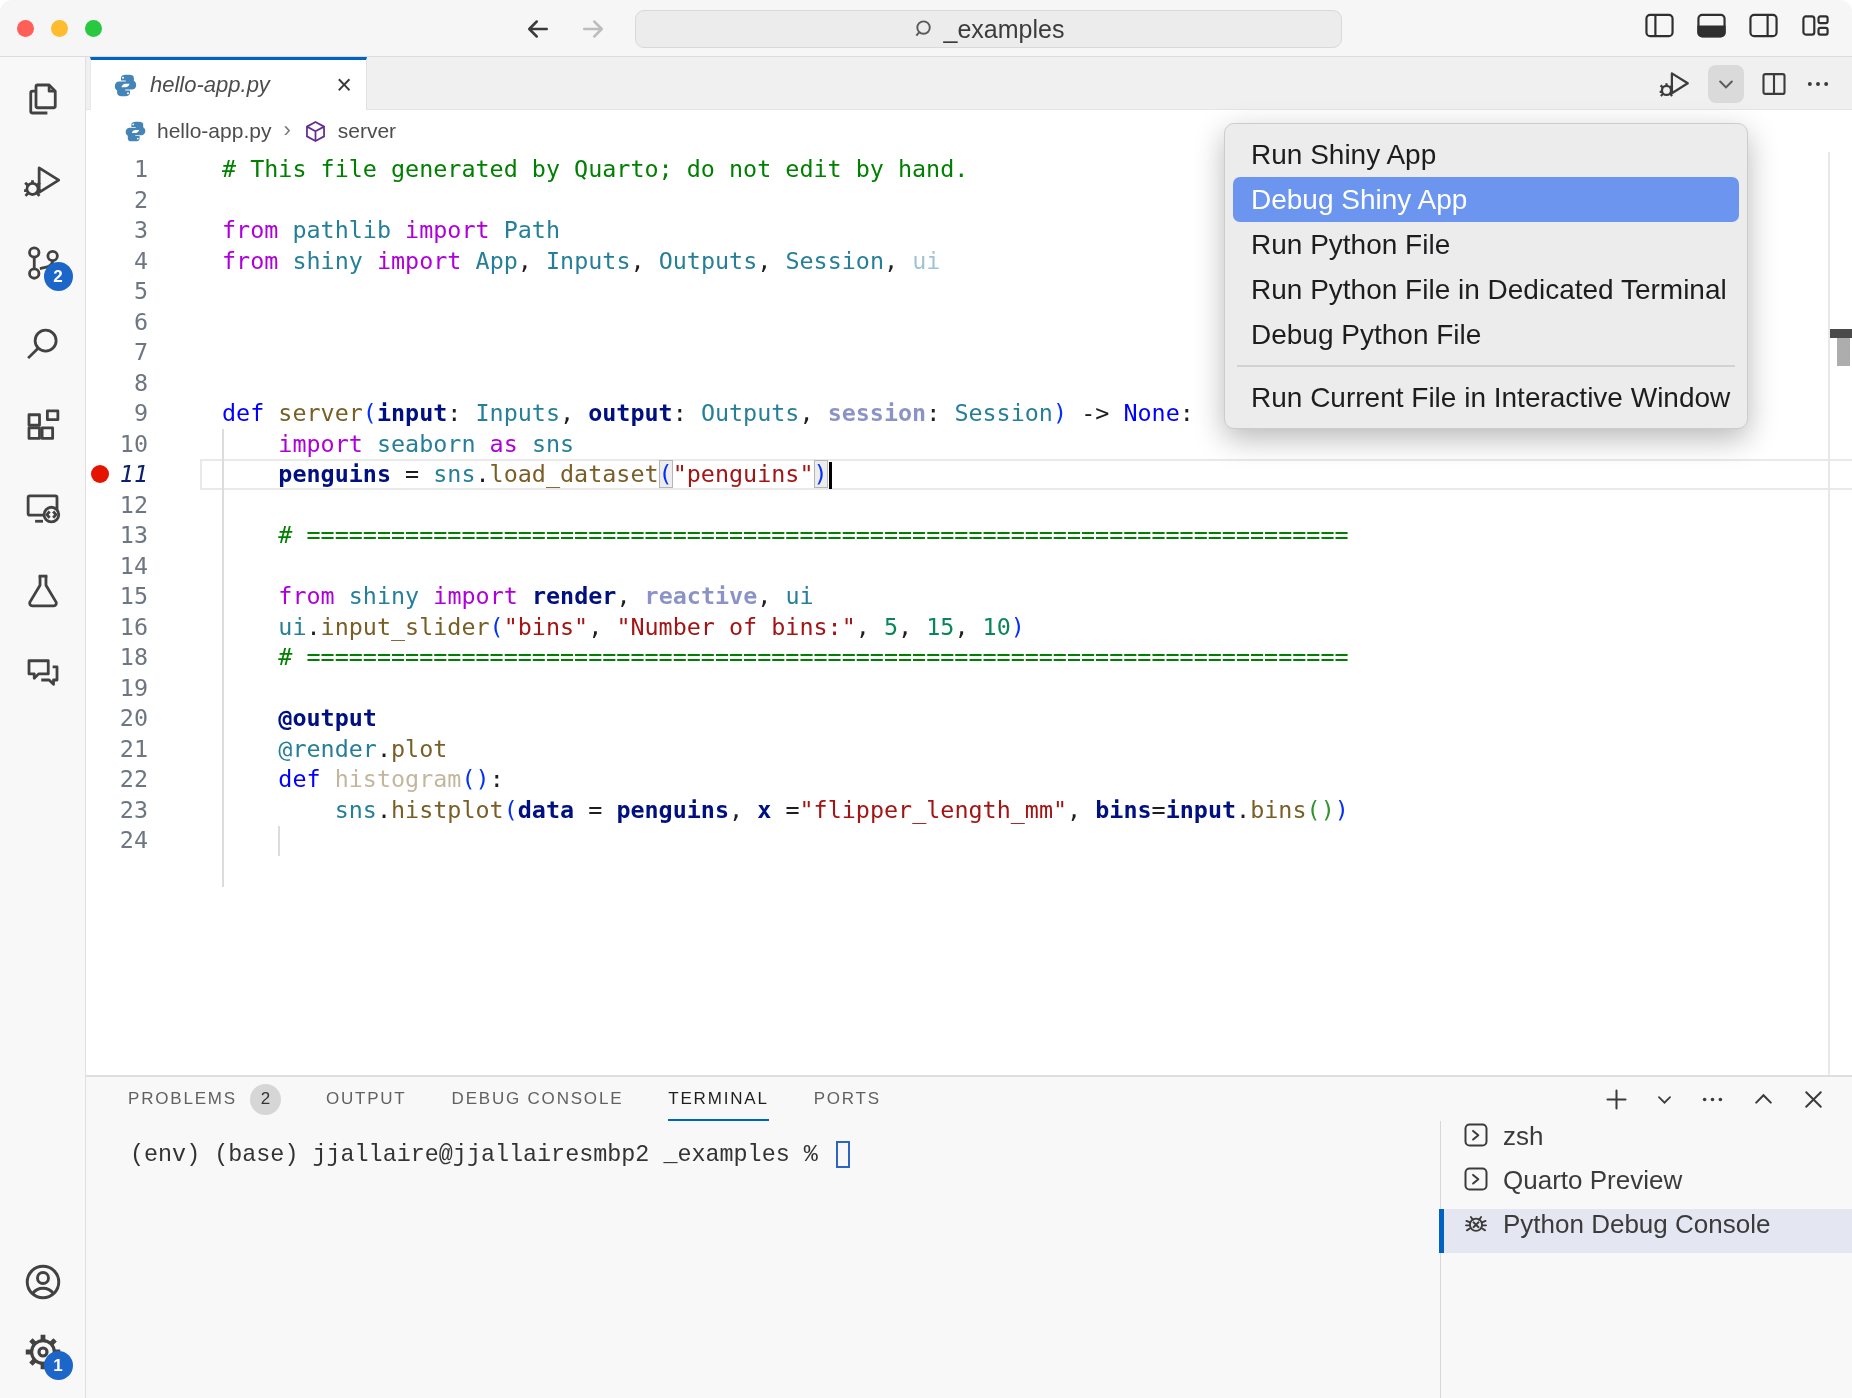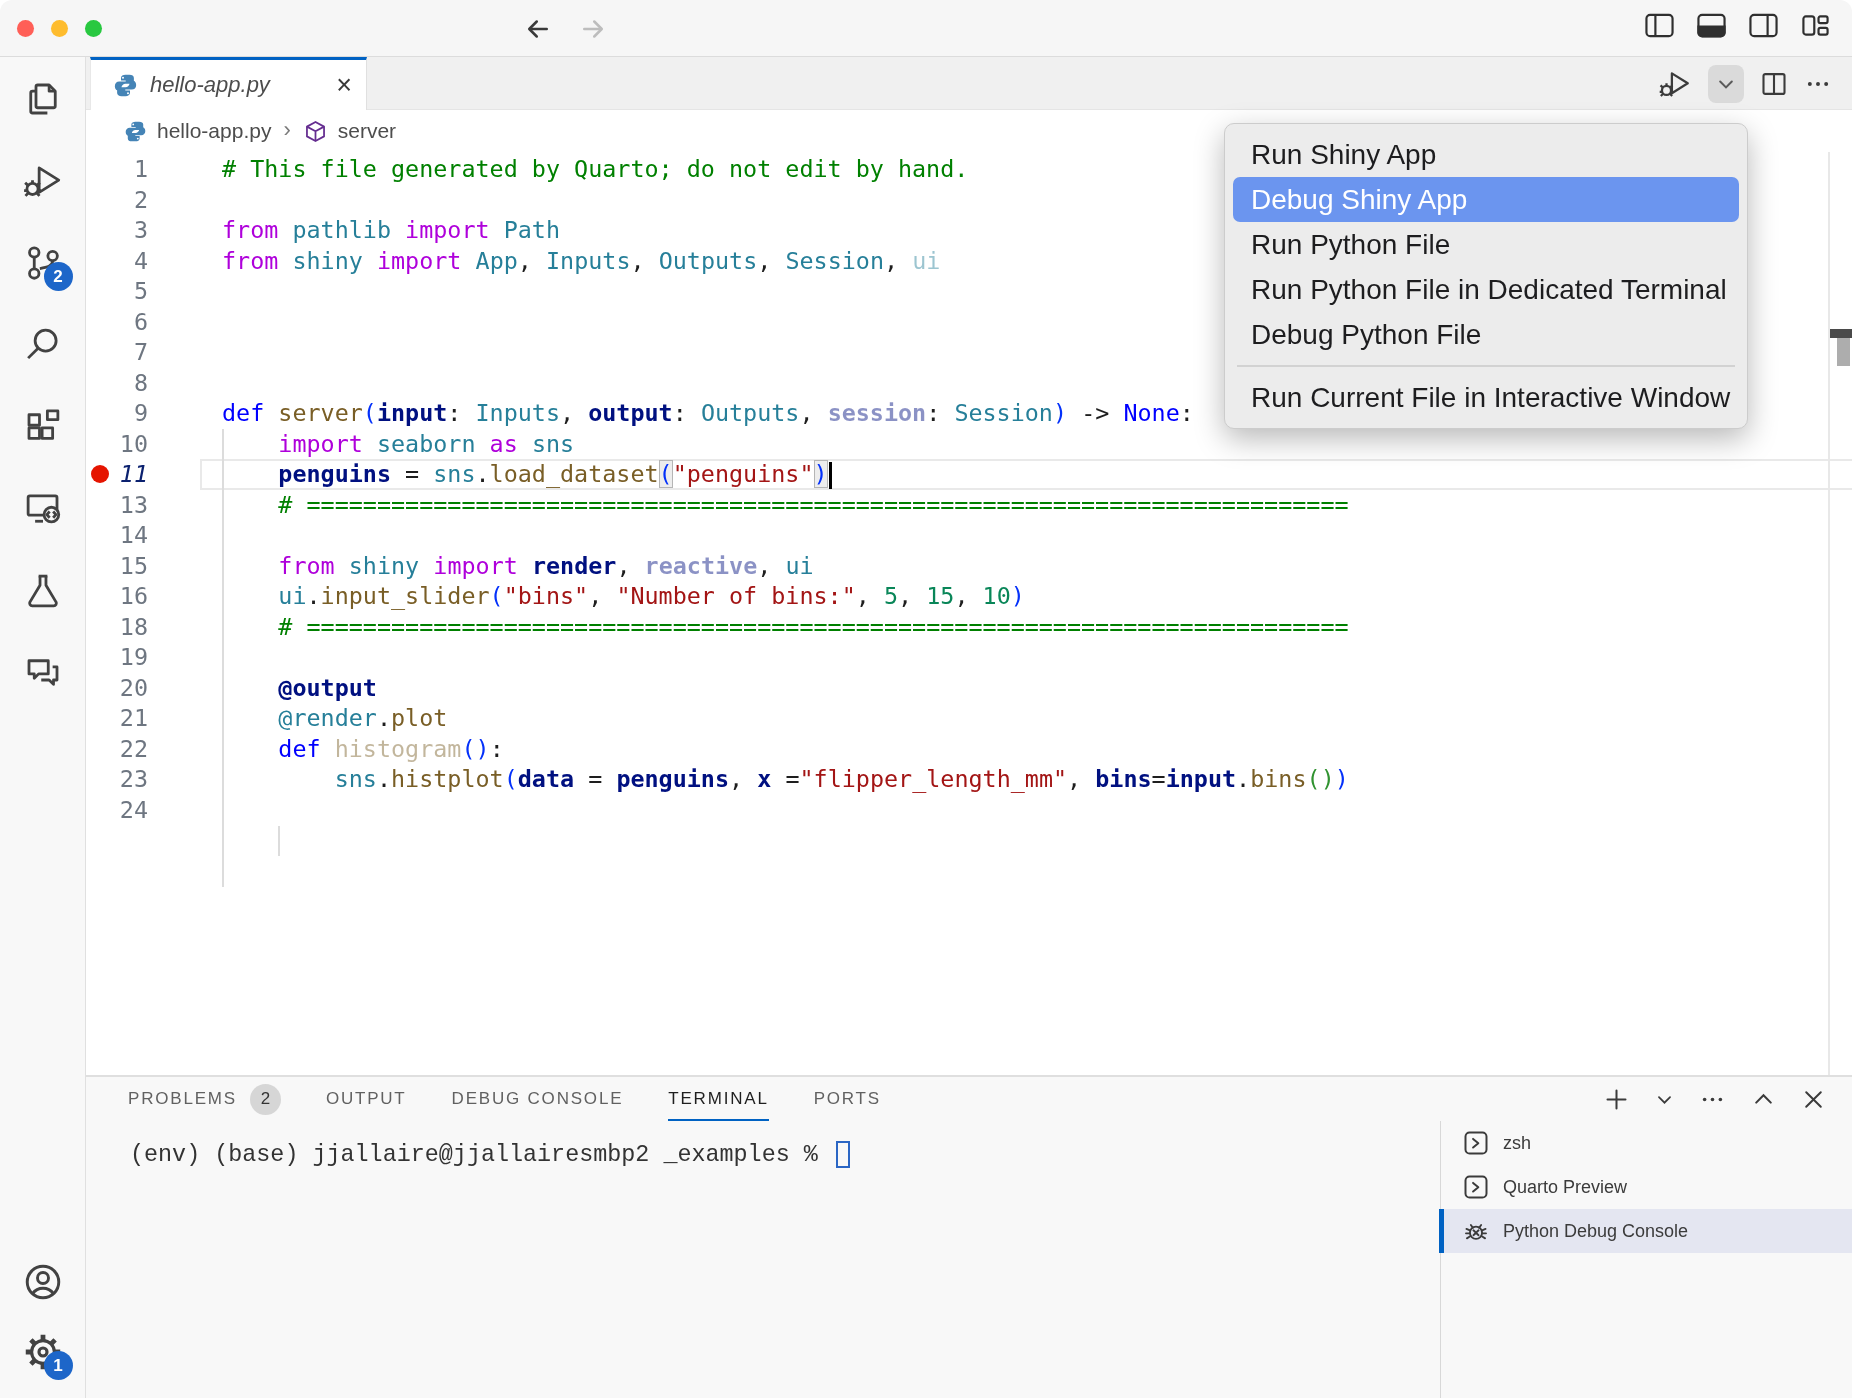--- a/index.html
+++ b/index.html
@@ -66,21 +66,21 @@
   #panel-header{position:absolute;left:0;top:0;width:1766px;height:44px;display:flex;align-items:center;padding-left:42px;}
   .ptab{position:relative;height:44px;display:flex;align-items:center;margin-right:45px;font-size:17px;letter-spacing:1.8px;color:#616161;}
   .ptab.active{color:#1f1f1f;}
   .ptab.active::after{content:"";position:absolute;left:0;right:0;bottom:0;height:2.5px;background:#0062c3;}
   .ptab-badge{margin-left:13px;width:31px;height:31px;border-radius:50%;background:#d6d6d6;color:#333;font-size:17px;letter-spacing:0;display:flex;align-items:center;justify-content:center;}
   #panel-toolbar{position:absolute;right:26px;top:0;height:44px;display:flex;align-items:center;gap:25px;}
   #terminal-area{position:absolute;left:0;top:44px;width:1354px;height:279px;padding:20px 0 0 44px;}
   #terminal-prompt{font-family:Liberation Mono, monospace;font-size:23.4px;color:#333;white-space:pre;display:flex;align-items:center;}
   #term-cursor{display:inline-block;width:14px;height:27px;border:2.5px solid #2b66c4;margin-left:4px;}
   #terminal-list{position:absolute;left:1354px;top:44px;width:412px;height:279px;border-left:1.5px solid #d8d8d8;}
-  .trow{position:relative;height:44px;display:flex;align-items:center;font-size:18px;color:#3b3b3b;}
+  .trow{position:relative;height:44px;display:flex;font-size:26px;color:#3b3b3b;}
   .trow .ticon{margin:0 13px 0 21px;display:flex;}
   .trow.selected{background:#e4e6f1;}
   .trow.selected::before{content:"";position:absolute;left:-2px;top:0;bottom:0;width:5px;background:#0062c3;}
 
   
   #run-menu{position:absolute;left:1224px;top:123px;width:524px;background:#ececec;border:1px solid #cccccc;border-radius:10px;box-shadow:0 10px 30px rgba(0,0,0,.28);padding:8px 0;z-index:50;}
   .menu-item{height:45px;line-height:45px;padding-left:26px;font-size:28px;color:#1d1d1f;white-space:nowrap;}
   .menu-item.selected{background:#6b95ef;color:#ffffff;margin:0 8px;padding-left:18px;border-radius:7px;}
   .menu-sep{height:1.5px;background:#d2d2d2;margin:8px 12px;}
 
@@ -102,20 +102,29 @@
           <path d="M11 6l-6 6 6 6"></path>
         </svg>
     </div>
     <div class="navarrow" id="nav-fwd">
       <svg width="30" height="30" viewBox="0 0 24 24" fill="none" stroke="#bdbdbd" stroke-width="2" stroke-linecap="round" stroke-linejoin="round">
           <path d="M5 12h13"></path>
           <path d="M13 6l6 6-6 6"></path>
         </svg>
     </div>
 
+    <div id="search-box">
+      <span>
+        <svg width="23" height="23" viewBox="0 0 24 24" fill="none" stroke="#5a5a5a" stroke-width="2">
+            <circle cx="11" cy="10" r="6.5"></circle>
+            <path d="M6.6 14.8L3.5 18.5"></path>
+          </svg>
+      </span>
+      <span>_examples</span>
+    </div>
 
     <div id="layout-icons">
       <span>
         <svg width="29" height="25" viewBox="0 0 24 20" fill="none" stroke="#2f2f2f" stroke-width="1.8">
             <rect x="1.2" y="1.2" width="21.6" height="17.6" rx="3"></rect>
             <path d="M8.6 1.2v17.6"></path>
           </svg>
       </span>
       <span>
         <svg width="29" height="25" viewBox="0 0 24 20" fill="none" stroke="#2f2f2f" stroke-width="1.8">
@@ -293,20 +302,21 @@
           <div class="line"><div class="gutter"><span class="lnum">2</span></div><div class="codecell"></div></div>
           <div class="line"><div class="gutter"><span class="lnum">3</span></div><div class="codecell"><span class="tk-k">from</span><span class="tk-o"> </span><span class="tk-t">pathlib</span><span class="tk-o"> </span><span class="tk-k">import</span><span class="tk-o"> </span><span class="tk-t">Path</span></div></div>
           <div class="line"><div class="gutter"><span class="lnum">4</span></div><div class="codecell"><span class="tk-k">from</span><span class="tk-o"> </span><span class="tk-t">shiny</span><span class="tk-o"> </span><span class="tk-k">import</span><span class="tk-o"> </span><span class="tk-t">App</span><span class="tk-o">, </span><span class="tk-t">Inputs</span><span class="tk-o">, </span><span class="tk-t">Outputs</span><span class="tk-o">, </span><span class="tk-t">Session</span><span class="tk-o">, </span><span class="tk-t d">ui</span></div></div>
           <div class="line"><div class="gutter"><span class="lnum">5</span></div><div class="codecell"></div></div>
           <div class="line"><div class="gutter"><span class="lnum">6</span></div><div class="codecell"></div></div>
           <div class="line"><div class="gutter"><span class="lnum">7</span></div><div class="codecell"></div></div>
           <div class="line"><div class="gutter"><span class="lnum">8</span></div><div class="codecell"></div></div>
           <div class="line"><div class="gutter"><span class="lnum">9</span></div><div class="codecell"><span class="tk-b">def</span><span class="tk-o"> </span><span class="tk-f">server</span><span class="tk-pb">(</span><span class="tk-v">input</span><span class="tk-o">: </span><span class="tk-t">Inputs</span><span class="tk-o">, </span><span class="tk-v">output</span><span class="tk-o">: </span><span class="tk-t">Outputs</span><span class="tk-o">, </span><span class="tk-v d">session</span><span class="tk-o">: </span><span class="tk-t">Session</span><span class="tk-pb">)</span><span class="tk-o"> -&gt; </span><span class="tk-b">None</span><span class="tk-o">:</span></div></div>
           <div class="line"><div class="gutter"><span class="lnum">10</span></div><div class="codecell"><span class="tk-o">    </span><span class="tk-k">import</span><span class="tk-o"> </span><span class="tk-t">seaborn</span><span class="tk-o"> </span><span class="tk-k">as</span><span class="tk-o"> </span><span class="tk-t">sns</span></div></div>
           <div class="line"><div class="gutter"><span class="bp-dot"></span><span class="lnum active">11</span></div><div class="codecell"><span class="tk-o">    </span><span class="tk-v">penguins</span><span class="tk-o"> = </span><span class="tk-t">sns</span><span class="tk-o">.</span><span class="tk-f">load_dataset</span><span class="tk-pb m">(</span><span class="tk-s">"penguins"</span><span class="tk-pb m">)</span><span class="cur"></span></div></div>
+          <div class="line"><div class="gutter"><span class="lnum">12</span></div><div class="codecell"></div></div>
           <div class="line"><div class="gutter"><span class="lnum">13</span></div><div class="codecell"><span class="tk-o">    </span><span class="tk-c"># ==========================================================================</span></div></div>
           <div class="line"><div class="gutter"><span class="lnum">14</span></div><div class="codecell"></div></div>
           <div class="line"><div class="gutter"><span class="lnum">15</span></div><div class="codecell"><span class="tk-o">    </span><span class="tk-k">from</span><span class="tk-o"> </span><span class="tk-t">shiny</span><span class="tk-o"> </span><span class="tk-k">import</span><span class="tk-o"> </span><span class="tk-v">render</span><span class="tk-o">, </span><span class="tk-v d">reactive</span><span class="tk-o">, </span><span class="tk-t">ui</span></div></div>
           <div class="line"><div class="gutter"><span class="lnum">16</span></div><div class="codecell"><span class="tk-o">    </span><span class="tk-t">ui</span><span class="tk-o">.</span><span class="tk-f">input_slider</span><span class="tk-pb">(</span><span class="tk-s">"bins"</span><span class="tk-o">, </span><span class="tk-s">"Number of bins:"</span><span class="tk-o">, </span><span class="tk-n">5</span><span class="tk-o">, </span><span class="tk-n">15</span><span class="tk-o">, </span><span class="tk-n">10</span><span class="tk-pb">)</span></div></div>
           <div class="line"><div class="gutter"><span class="lnum">18</span></div><div class="codecell"><span class="tk-o">    </span><span class="tk-c"># ==========================================================================</span></div></div>
           <div class="line"><div class="gutter"><span class="lnum">19</span></div><div class="codecell"></div></div>
           <div class="line"><div class="gutter"><span class="lnum">20</span></div><div class="codecell"><span class="tk-o">    </span><span class="tk-v">@output</span></div></div>
           <div class="line"><div class="gutter"><span class="lnum">21</span></div><div class="codecell"><span class="tk-o">    </span><span class="tk-t">@render</span><span class="tk-o">.</span><span class="tk-f">plot</span></div></div>
           <div class="line"><div class="gutter"><span class="lnum">22</span></div><div class="codecell"><span class="tk-o">    </span><span class="tk-b">def</span><span class="tk-o"> </span><span class="tk-f d">histogram</span><span class="tk-pb">(</span><span class="tk-pb">)</span><span class="tk-o">:</span></div></div>
           <div class="line"><div class="gutter"><span class="lnum">23</span></div><div class="codecell"><span class="tk-o">        </span><span class="tk-t">sns</span><span class="tk-o">.</span><span class="tk-f">histplot</span><span class="tk-pb">(</span><span class="tk-v">data</span><span class="tk-o"> = </span><span class="tk-v">penguins</span><span class="tk-o">, </span><span class="tk-v">x</span><span class="tk-o"> =</span><span class="tk-s">"flipper_length_mm"</span><span class="tk-o">, </span><span class="tk-v">bins</span><span class="tk-o">=</span><span class="tk-v">input</span><span class="tk-o">.</span><span class="tk-f">bins</span><span class="tk-pg">(</span><span class="tk-pg">)</span><span class="tk-pb">)</span></div></div>

